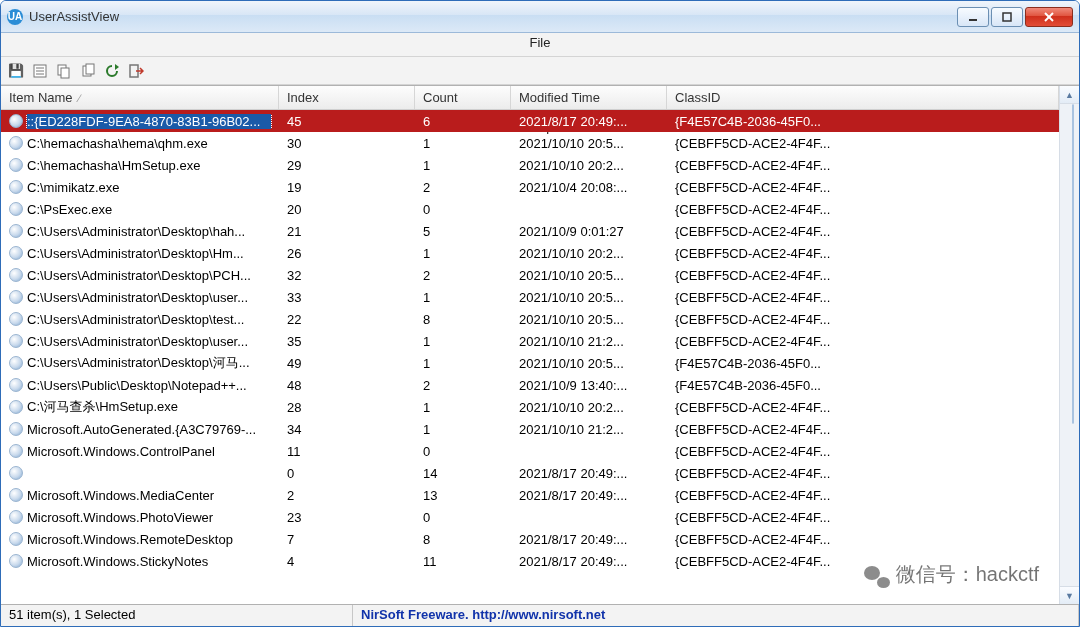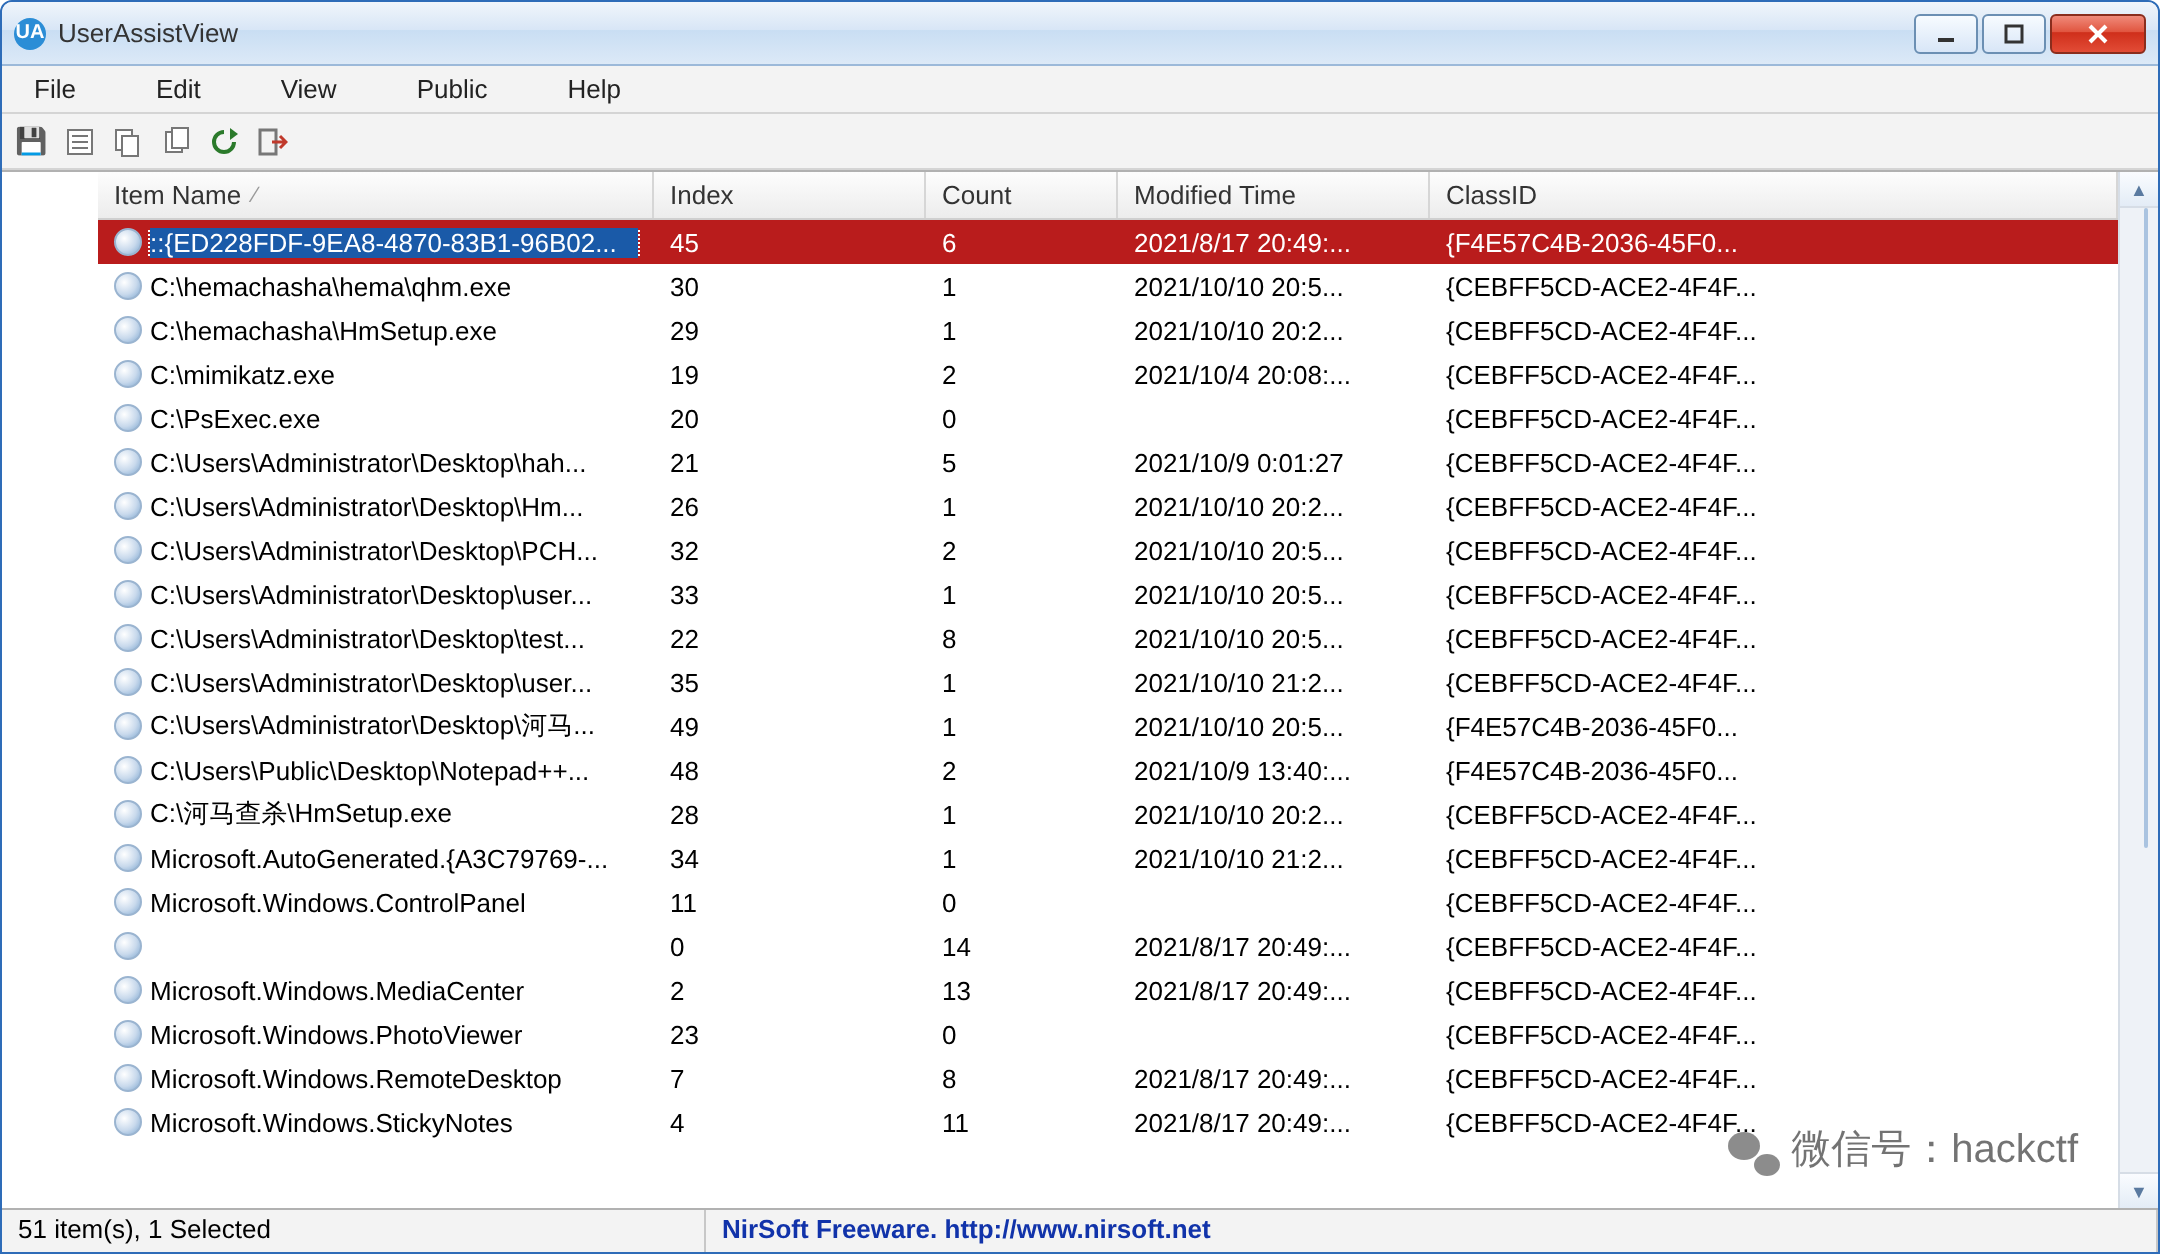--- a/index.html
+++ b/index.html
@@ -57,24 +57,25 @@
       color: #fff;
     }
     .winbtn svg { width: 10px; height: 10px; }
 
     
     .menubar {
       height: 24px;
       background: #f3f3f3;
       display: flex;
       align-items: center;
-      gap: 20px;
+      gap: 2px;
       padding: 0 6px;
       border-bottom: 1px solid #d4d4d4;
       font-size: 13px;
+      flex-direction: column;
     }
     .menubar .mitem { padding: 2px 10px; color: #222; }
 
     
     .toolbar {
       height: 28px;
       background: #f3f3f3;
       display: flex;
       align-items: center;
       gap: 2px;
@@ -88,21 +89,21 @@
       font-size: 13px;
     }
 
     
     .listview {
       flex: 1;
       display: flex;
       overflow: hidden;
       border-top: 1px solid #b1b1b1;
     }
-    .lv-content { flex: 1; overflow: hidden; padding-left: 48px; }
+    .lv-content { flex: 1; overflow: hidden; }
     .lv-header {
       display: flex;
       height: 24px;
       background: linear-gradient(to bottom, #fdfdfd, #ececec);
       border-bottom: 1px solid #cfcfcf;
       font-size: 13px;
     }
     .lv-header .col {
       padding: 3px 8px;
       border-right: 1px solid #d6d6d6;

